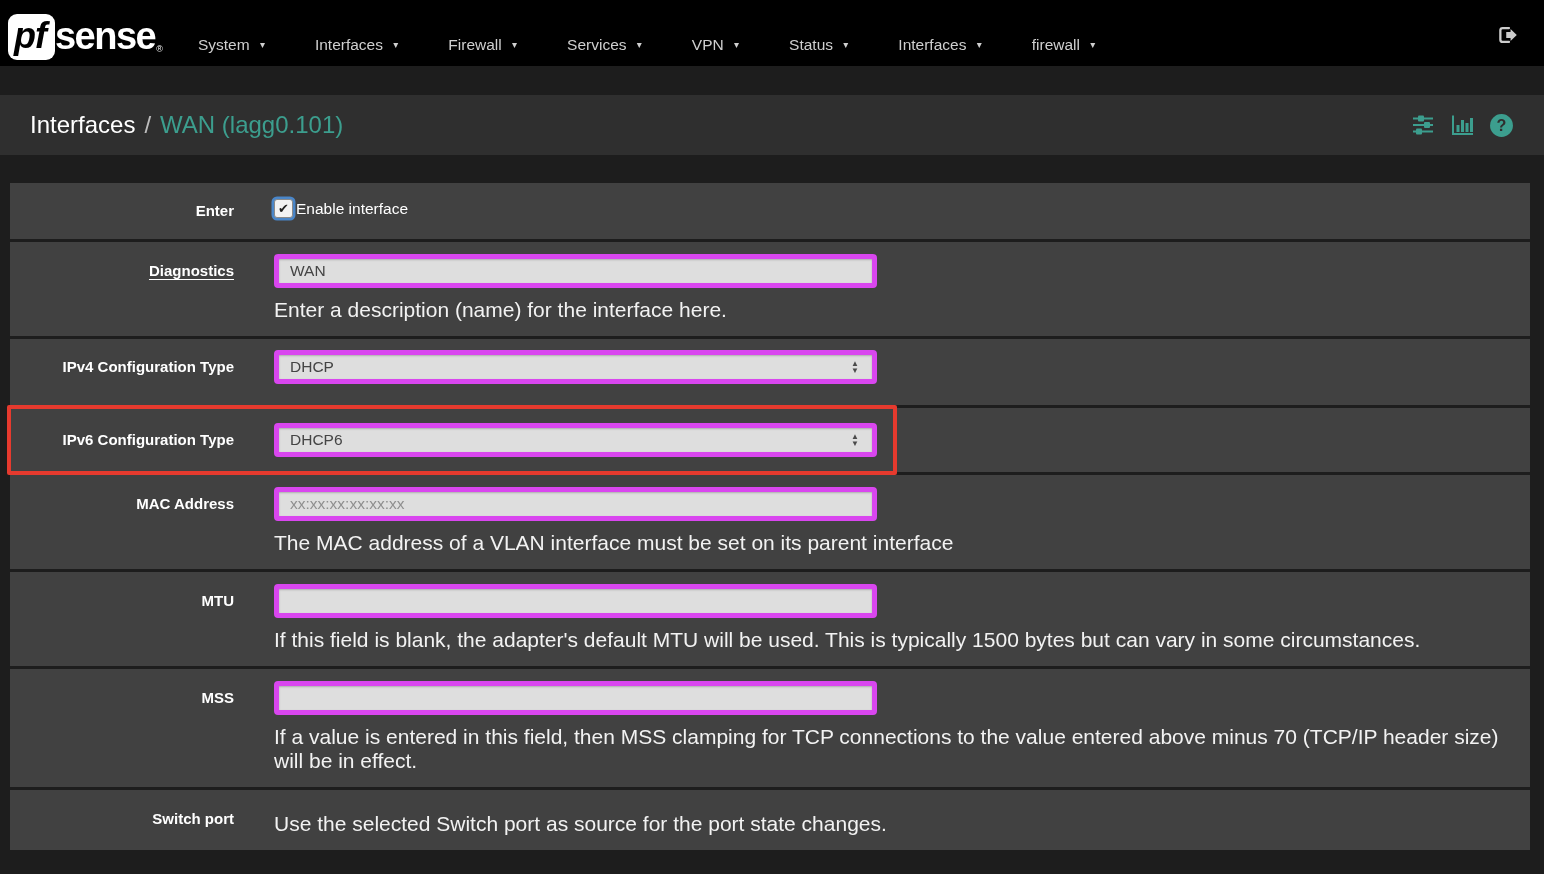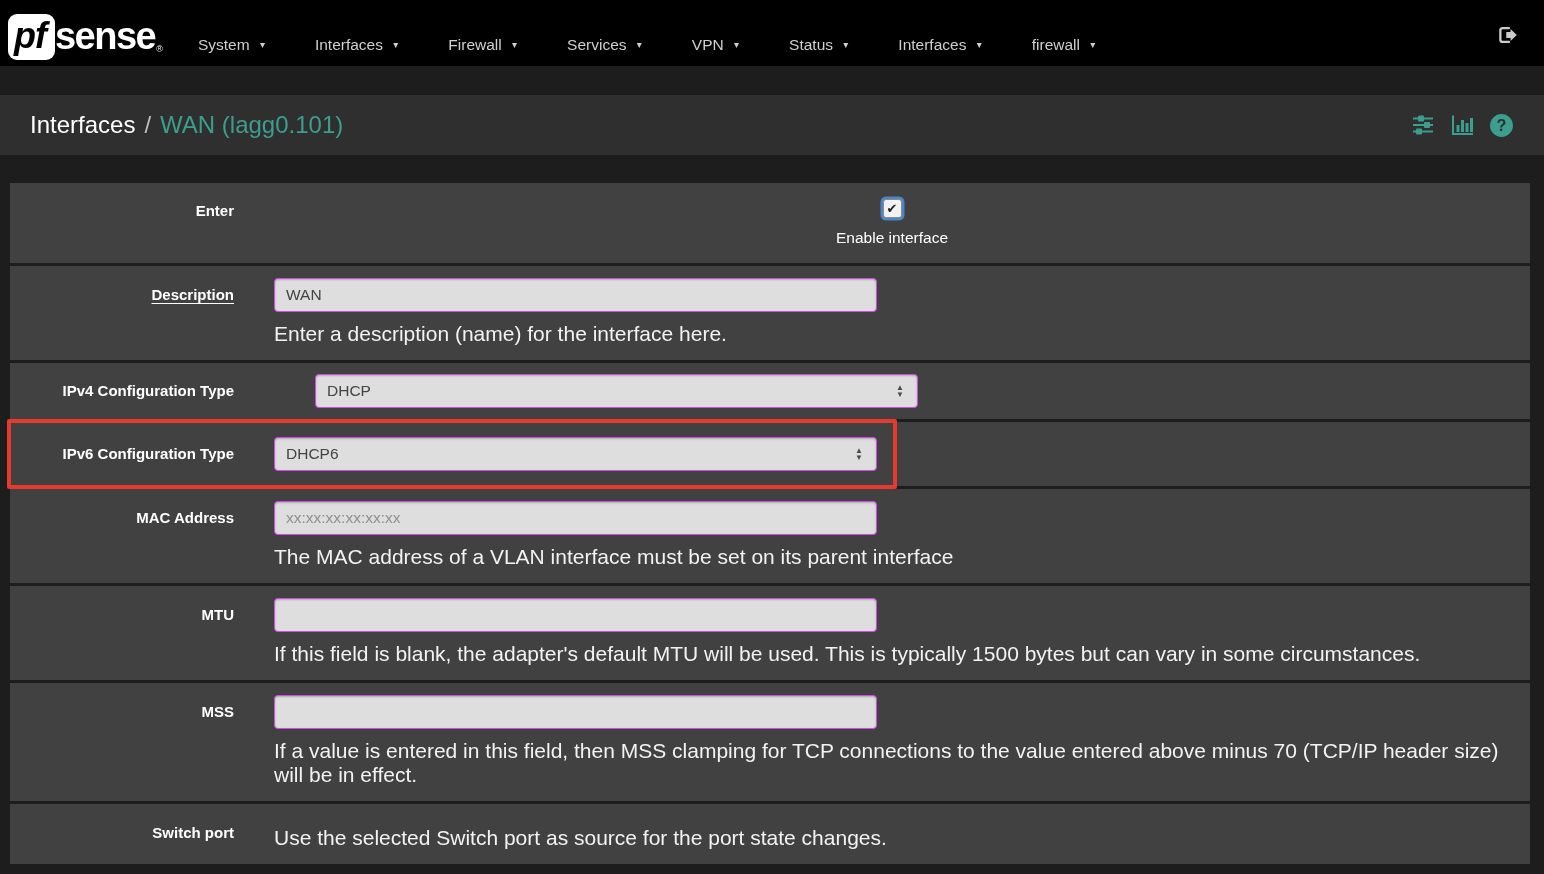--- a/index.html
+++ b/index.html
@@ -61,51 +61,51 @@
   }
   .row-label {
     flex: 0 0 264px; text-align: right; padding-right: 40px;
     color: #fff; font-weight: bold; font-size: 15px; line-height: 34px;
   }
   .underlined { text-decoration: underline; text-underline-offset: 3px; }
   .row-content { flex: 1; }
 
   .row-enable { padding: 16px 20px 16px 0; }
   .row-enable .row-label { line-height: 24px; }
-  .checkbox-wrap { display: flex; align-items: center; gap: 11px; flex-direction: column; }
+  .checkbox-wrap { display: flex; align-items: center; gap: 3px; }
   .checkbox {
     width: 19px; height: 19px; background: #f2f2f2;
     border: 1px solid #8a8a8a; border-radius: 3px;
     box-shadow: 0 0 0 2.5px #4a86c8;
     display: flex; align-items: center; justify-content: center;
     cursor: pointer;
   }
   .checkbox::after { content: "✔"; font-size: 13px; color: #1d1d1d; font-weight: bold; }
   .checkbox-label { color: #fff; font-size: 15.5px; }
 
   .field-input, .field-select {
     width: 603px; height: 34px;
-    background: #dedede; border: 1px solid #d946ef; border-radius: 4px;
+    background: #dedede; border: 5px solid #d946ef; border-radius: 4px;
     box-shadow: inset 0 1px 2px rgba(0,0,0,0.22);
     font-size: 15.5px; color: #444;
     padding: 0 11px;
     font-family: "Liberation Sans", "DejaVu Sans", sans-serif;
   }
   .field-input::placeholder { color: #8f8f8f; opacity: 1; }
   .field-select {
     display: flex; align-items: center; justify-content: space-between;
     cursor: pointer; padding-right: 13px;
   }
   .select-arrows { display: flex; flex-direction: column; align-items: center; color: #4a4a4a; }
   .select-arrows::before { content: "▲"; font-size: 8px; line-height: 7px; }
   .select-arrows::after  { content: "▼"; font-size: 8px; line-height: 7px; }
 
   .help-text { margin-top: 10px; color: #f2f2f2; font-size: 21px; }
 
-  .row-ipv4 { padding: 11px 20px 11px 0; gap: 41px; }
+  .row-ipv4 { padding: 11px 20px 21px 0; }
   .row-ipv6 { padding: 15px 20px 15px 0; position: relative; }
   .highlight-box {
     position: absolute; left: -3px; top: -3px;
     width: 890px; height: calc(100% + 6px);
     border: 4px solid #e63a2e; border-radius: 2px;
     pointer-events: none; z-index: 5;
   }
 
   svg .teal-stroke { stroke: #3c9e8e; }
   svg .teal-fill { fill: #3c9e8e; }
@@ -204,21 +204,21 @@
     <div class="row-label">Enter</div>
     <div class="row-content">
       <div class="checkbox-wrap">
         <div class="checkbox"></div>
         <span class="checkbox-label">Enable interface</span>
       </div>
     </div>
   </div>
 
   <div class="form-row">
-    <div class="row-label underlined">Description</div>
+    <div class="row-label underlined">Diagnostics</div>
     <div class="row-content">
       <input class="field-input" type="text" value="WAN" style="">
       <div class="help-text">Enter a description (name) for the interface here.</div>
     </div>
   </div>
 
   <div class="form-row row-ipv4">
     <div class="row-label">IPv4 Configuration Type</div>
     <div class="row-content">
       <div class="field-select">

